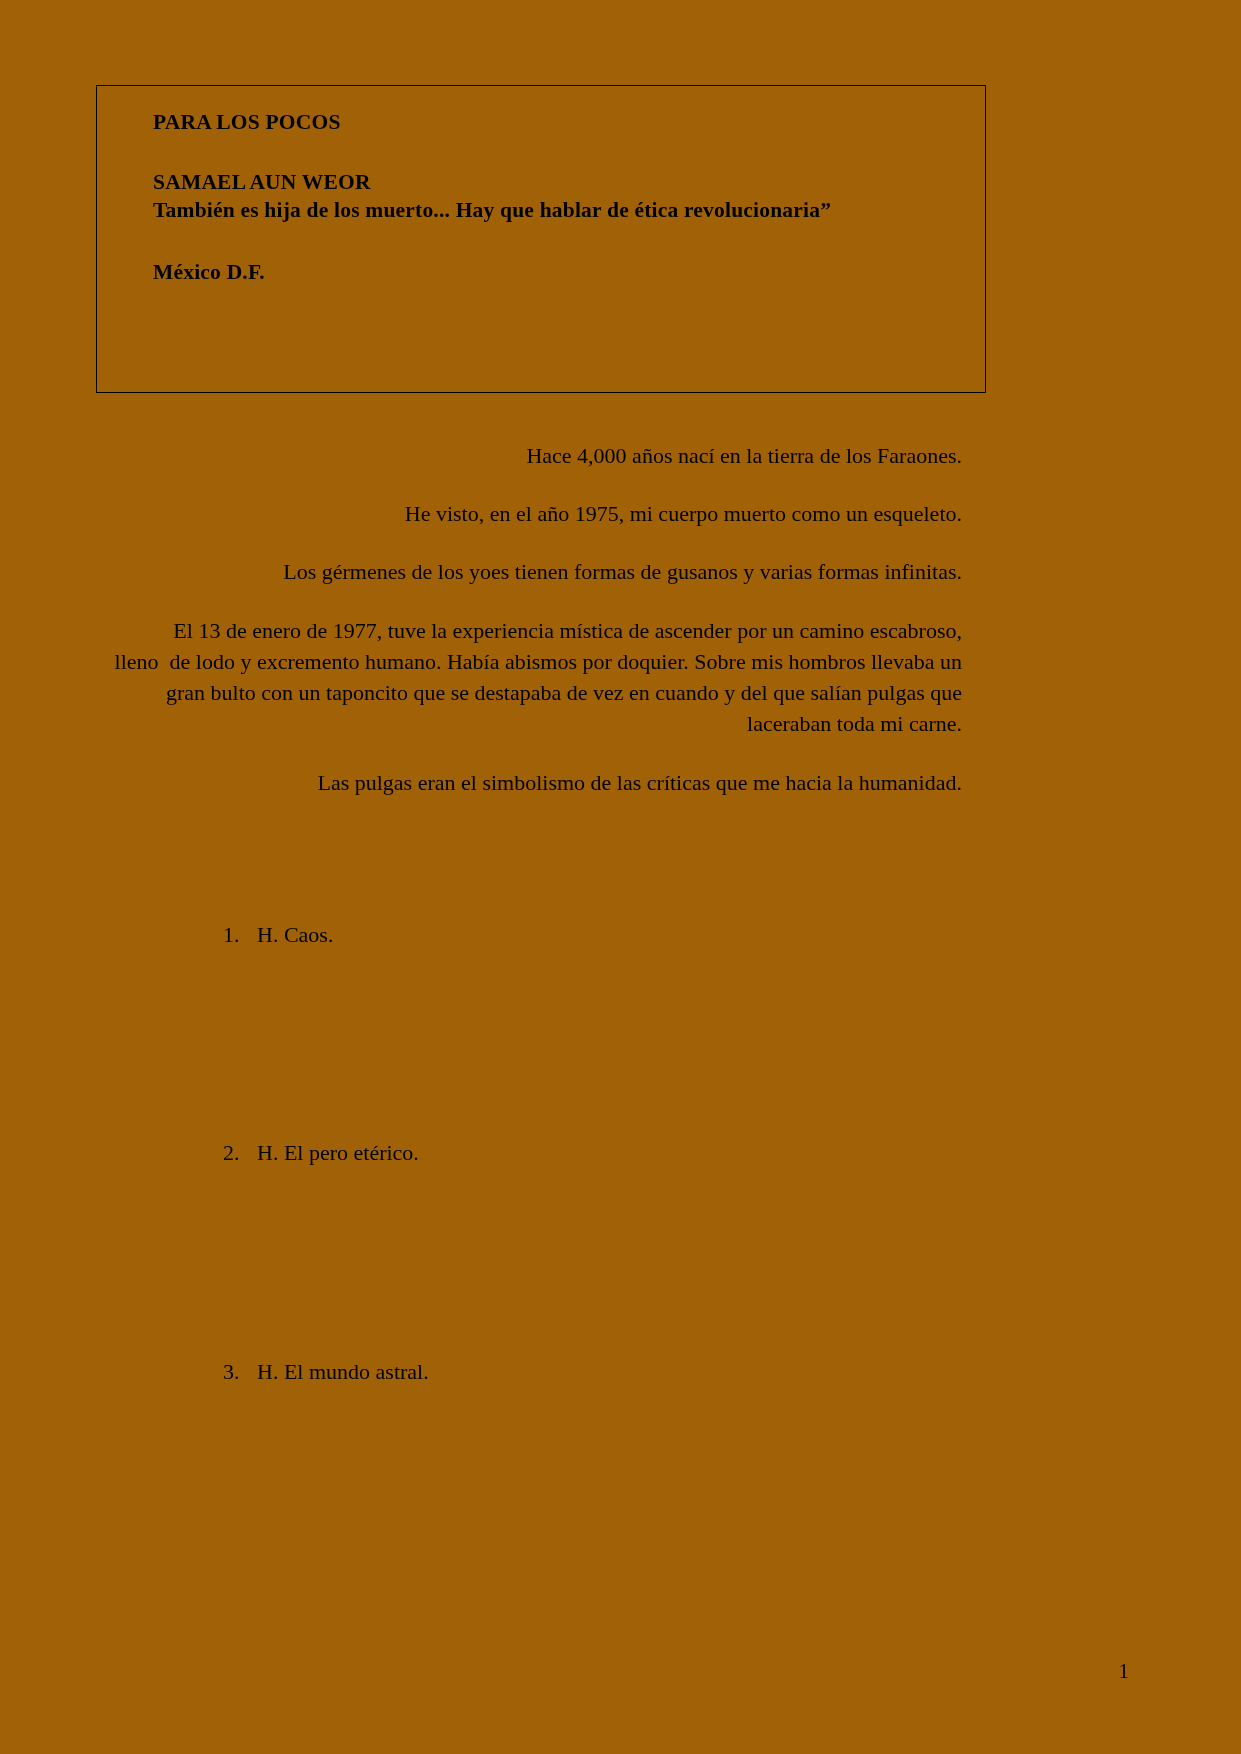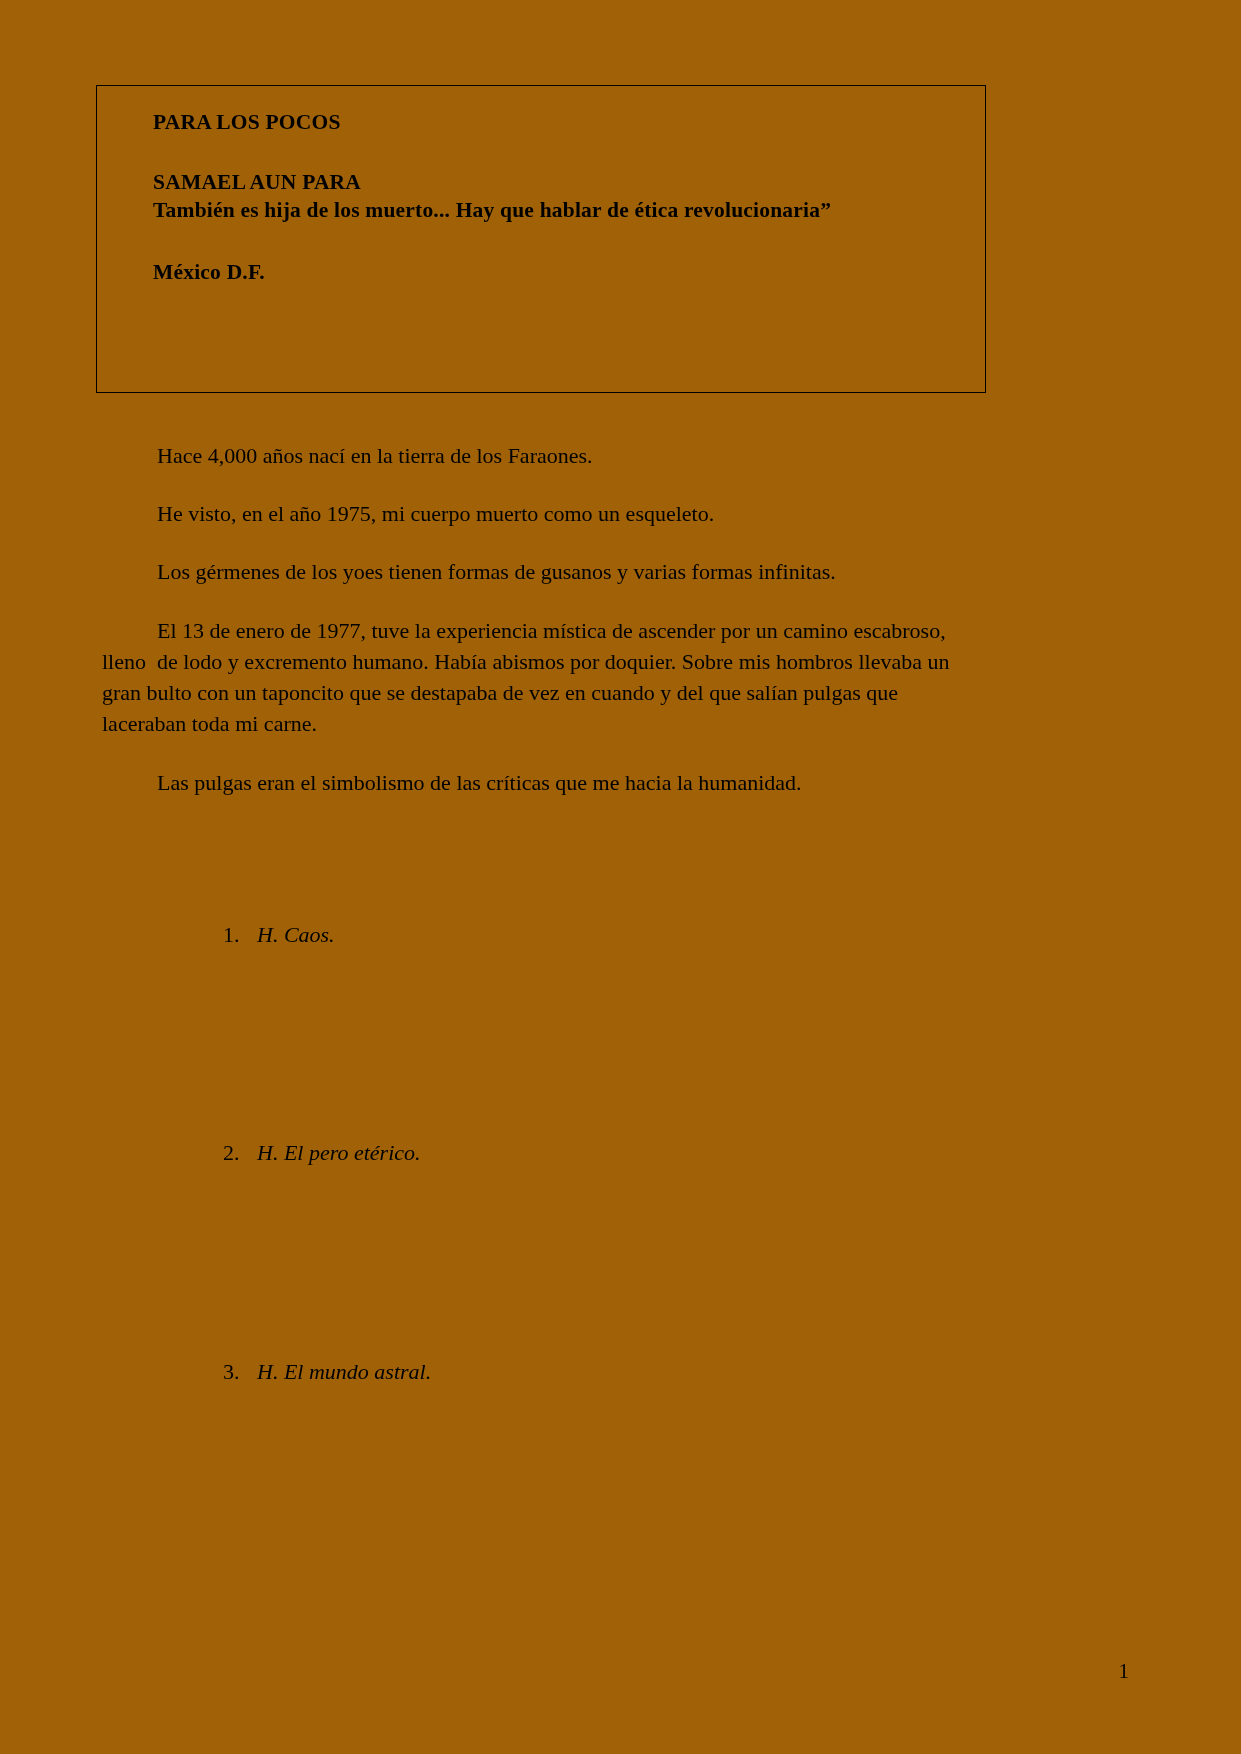--- a/index.html
+++ b/index.html
@@ -49,21 +49,21 @@
     position: absolute;
     left: 102px;
     top: 440px;
     width: 860px;
     font-size: 22px;
     line-height: 1.0;
   }
   p.para {
     margin: 0 0 27px 0;
     text-indent: 55px;
-    text-align: left;
+    text-align: right;
     white-space: pre-wrap;
     line-height: 1.42;
   }
 
   
   .num-list {
     margin: 0 0 0 0;
     padding: 0;
     list-style: none;
     font-size: 22px;
@@ -77,42 +77,42 @@
   }
   .li-row {
     display: block;
   }
   .li-num {
     display: inline-block;
     width: 34px;
     margin-left: 55px;
     text-align: left;
   }
-  .li-text { display: inline; font-style: italic; }
+  .li-text { display: inline; }
 
   .list-block { margin: 0 0 27px 0; }
 
   
   .page-number {
     position: absolute;
     right: 112px;
     bottom: 72px;
     font-size: 21px;
     line-height: 1;
   }
 </style>
 </head>
 <body>
 
 <div class="page">
 
   <div class="header-box">
     <div class="header-inner">
       <div class="header-line hl-title">PARA LOS POCOS</div>
-      <div class="header-line hl-author">SAMAEL AUN PARA</div>
+      <div class="header-line hl-author">SAMAEL AUN WEOR</div>
       <div class="header-line hl-quote2">También es hija de los muerto... Hay que hablar de ética revolucionaria”</div>
       <div class="header-line hl-place">México D.F.</div>
     </div>
   </div>
 
   <div class="body-area">
 
     <p class="para">Hace 4,000 años nací en la tierra de los Faraones.</p>
     <p class="para">He visto, en el año 1975, mi cuerpo muerto como un esqueleto.</p>
     <p class="para">Los gérmenes de los yoes tienen formas de gusanos y varias formas infinitas.</p>

